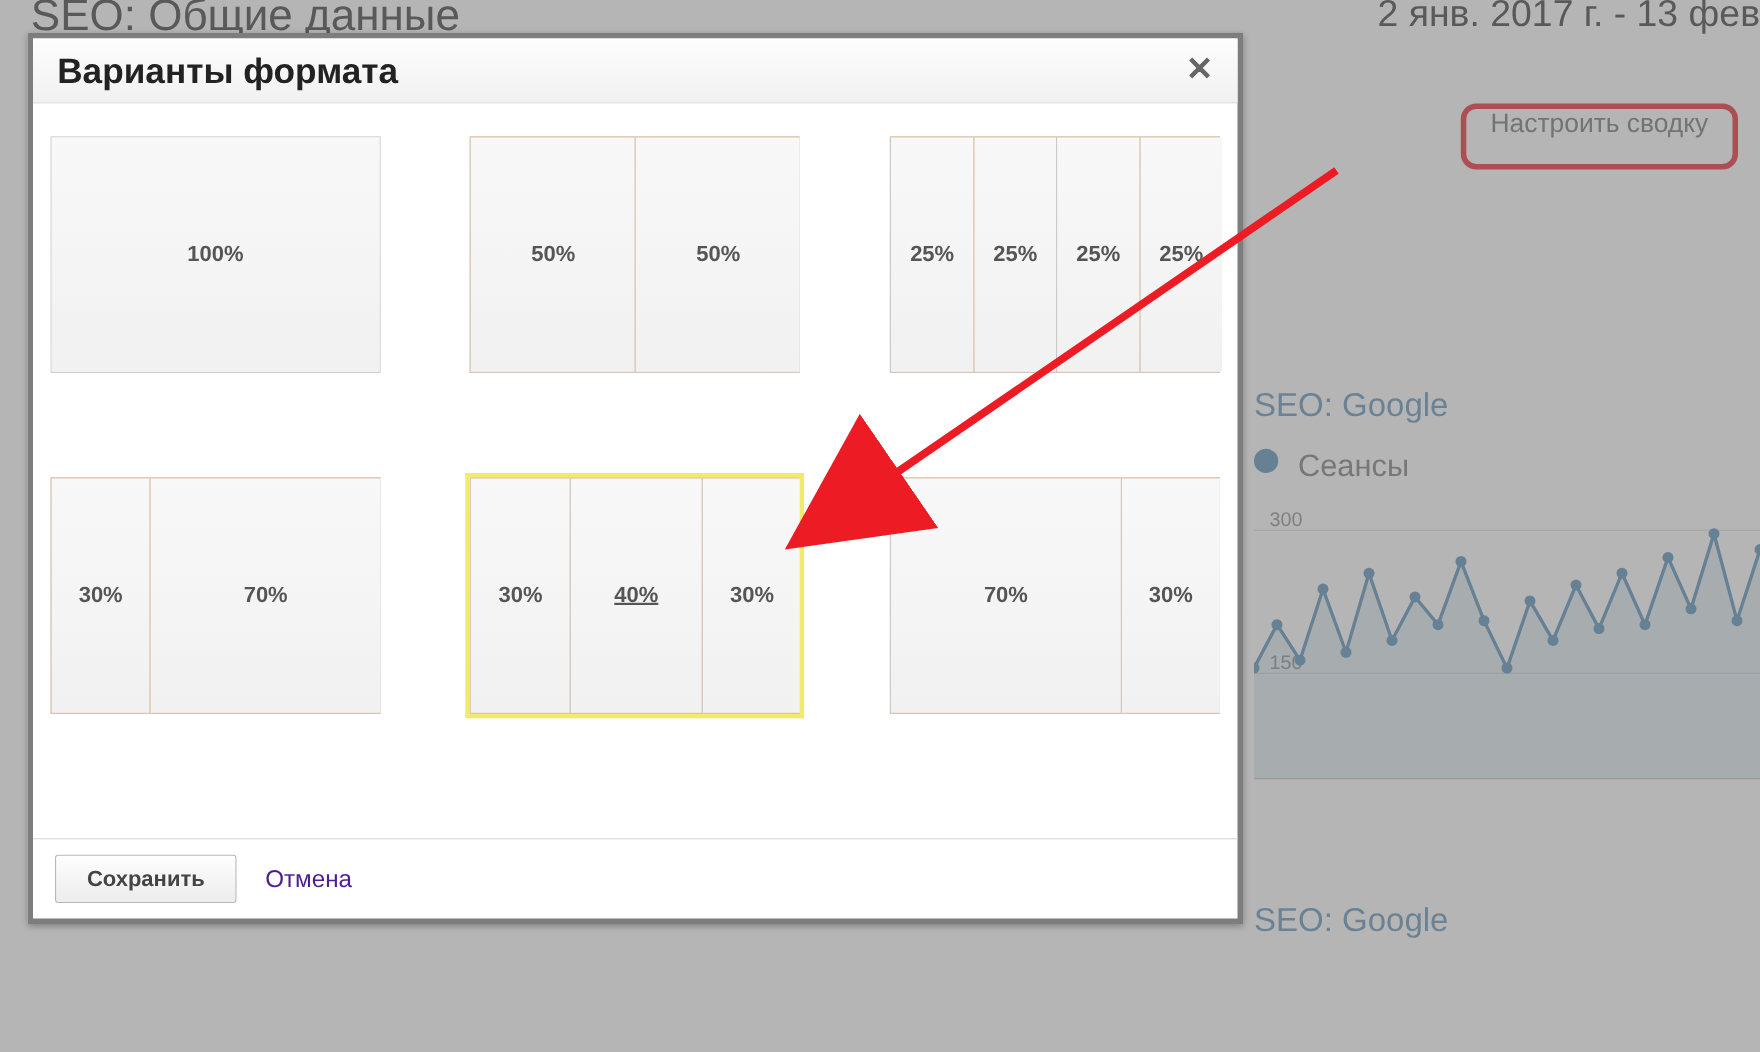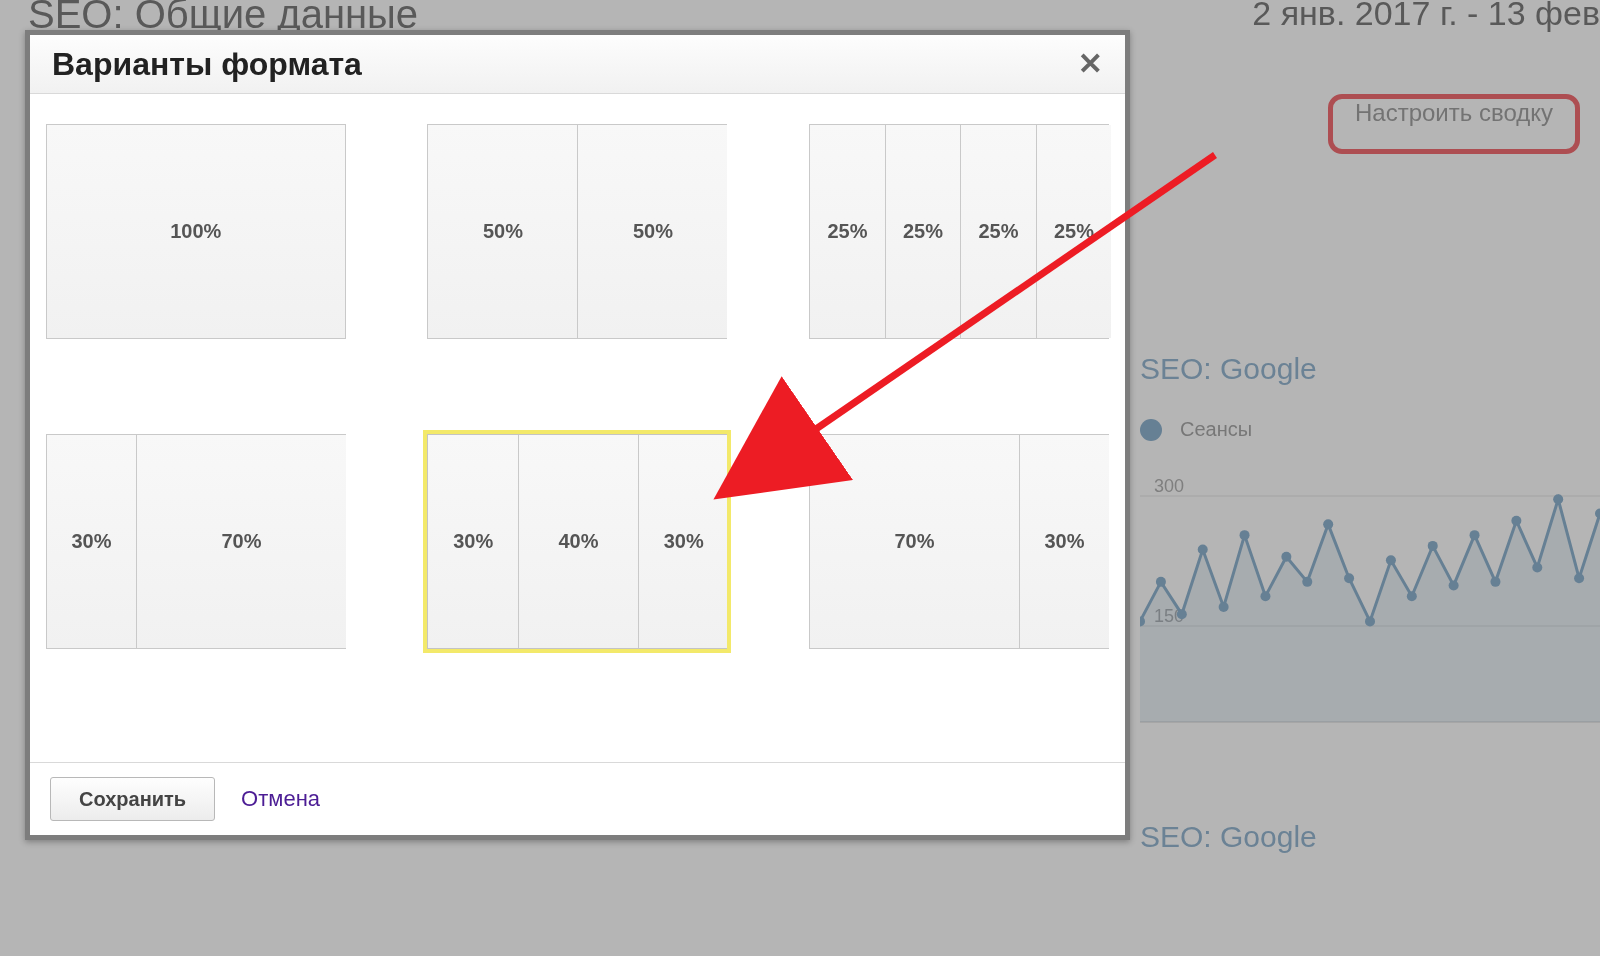--- a/index.html
+++ b/index.html
@@ -2,23 +2,23 @@
 <html><head>
 <meta charset="utf-8">
 <style>
   html,body{margin:0;padding:0;width:1600px;height:956px;font-family:Arial,Helvetica,sans-serif;background:#fff;overflow:hidden}
   .bg-layer{position:absolute;inset:0;background:#fff}
   .bg-title{position:absolute;left:28px;top:-8px;font-size:40px;font-weight:400;color:#333}
   .bg-date{position:absolute;right:0;top:-6px;font-size:34px;color:#333;white-space:nowrap}
   .customize-btn{position:absolute;right:20px;top:94px;height:60px;border:5px solid #ed1c24;border-radius:14px;padding:0 22px;display:flex;align-items:flex-start;font-size:24px;color:#6d6d6d;background:#fff;box-sizing:border-box}
   .side-panel{position:absolute;left:1140px;top:340px;right:0;color:#5b8fb8;font-size:30px}
   .side-panel .wt{margin-top:12px;color:#333;font-weight:400}
-  .legend{display:flex;align-items:flex-end;margin-top:32px;font-size:20px;color:#777}
+  .legend{display:flex;align-items:flex-start;margin-top:22px;font-size:28px;color:#777}
   .legend .dot{width:22px;height:22px;border-radius:50%;background:#5089b5;margin-right:18px}
-  .chart{position:absolute;left:1140px;top:472px;right:0;height:280px}
+  .chart{position:absolute;left:1140px;top:458px;right:0;height:280px}
   .chart svg{width:100%;height:100%}
   .seo2{position:absolute;left:1140px;top:820px;font-size:30px;color:#5b8fb8}
   .dim-overlay{position:absolute;inset:0;background:rgba(120,120,120,.55)}
 
   .modal{position:absolute;left:25px;top:30px;width:1095px;height:800px;border:5px solid #7d7d7d;background:#fff;box-shadow:0 2px 6px rgba(0,0,0,.3);display:flex;flex-direction:column}
   .modal-head{height:58px;border-bottom:1px solid #d9d9d9;background:linear-gradient(#fdfdfd,#f1f1f1);display:flex;align-items:center;justify-content:space-between;padding:0 22px}
   .modal-title{font-size:32px;font-weight:700;color:#222}
   .close-x{font-size:30px;color:#666;cursor:pointer;font-weight:700;line-height:1}
   .modal-body{flex:1;overflow:hidden;padding:30px 10px 10px 10px}
   .grid{display:grid;grid-template-columns:repeat(3,1fr);grid-auto-rows:230px;column-gap:70px;row-gap:80px;justify-items:center;align-items:start}
@@ -107,21 +107,21 @@
           <div class="col" style="flex: 0 0 25%;">25%</div>
           <div class="col" style="flex: 0 0 25%;">25%</div>
           <div class="col" style="flex: 0 0 25%;">25%</div>
         </div>
         <div class="layout-opt">
           <div class="col" style="flex: 0 0 30%;">30%</div>
           <div class="col" style="flex: 0 0 70%;">70%</div>
         </div>
         <div class="layout-opt sel">
           <div class="col" style="flex: 0 0 30%;">30%</div>
-          <div class="col" style="flex: 0 0 40%;">40%</div>
+          <div class="col" style="flex: 0 0 40%; text-decoration: underline;">40%</div>
           <div class="col" style="flex: 0 0 30%;">30%</div>
         </div>
         <div class="layout-opt">
           <div class="col" style="flex: 0 0 70%;">70%</div>
           <div class="col" style="flex: 0 0 30%;">30%</div>
         </div>
       </div>
   </div>
   <div class="modal-foot">
     <button class="save-btn">Сохранить</button>

